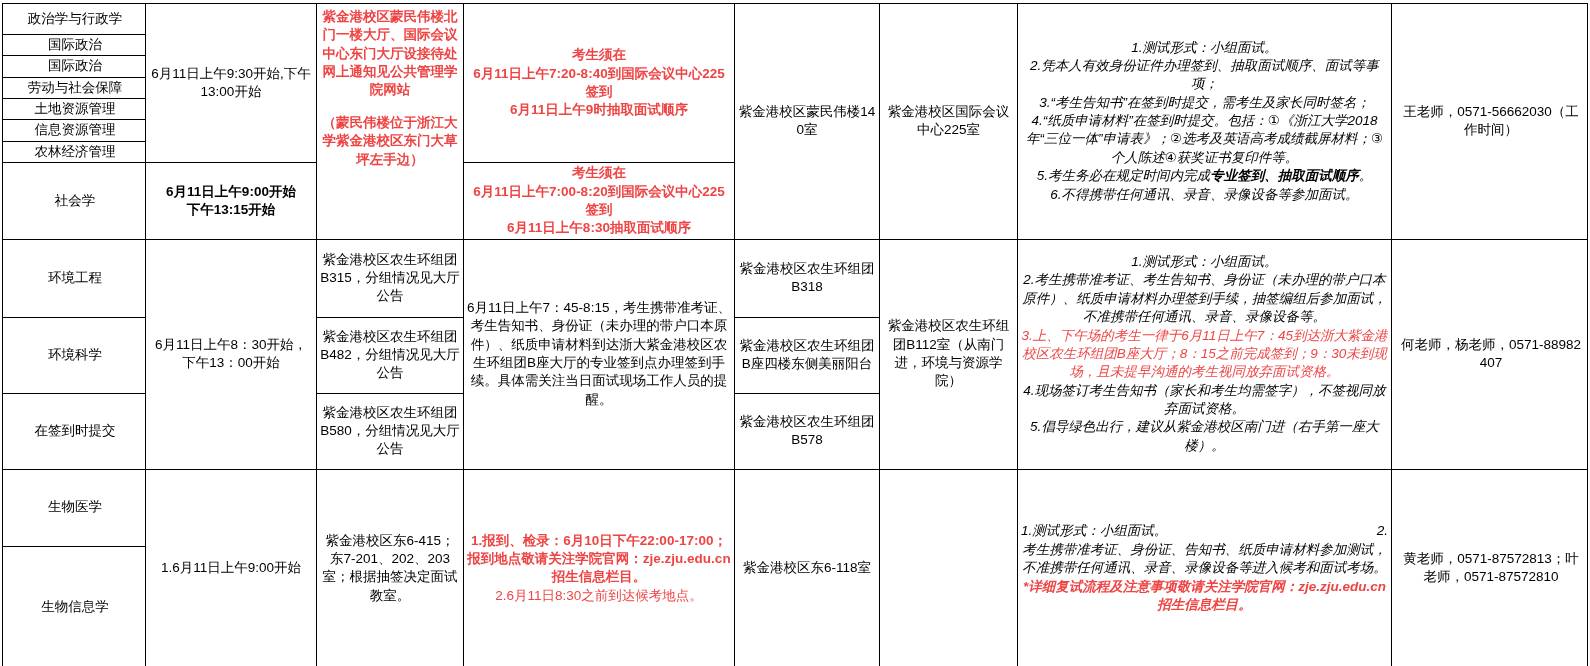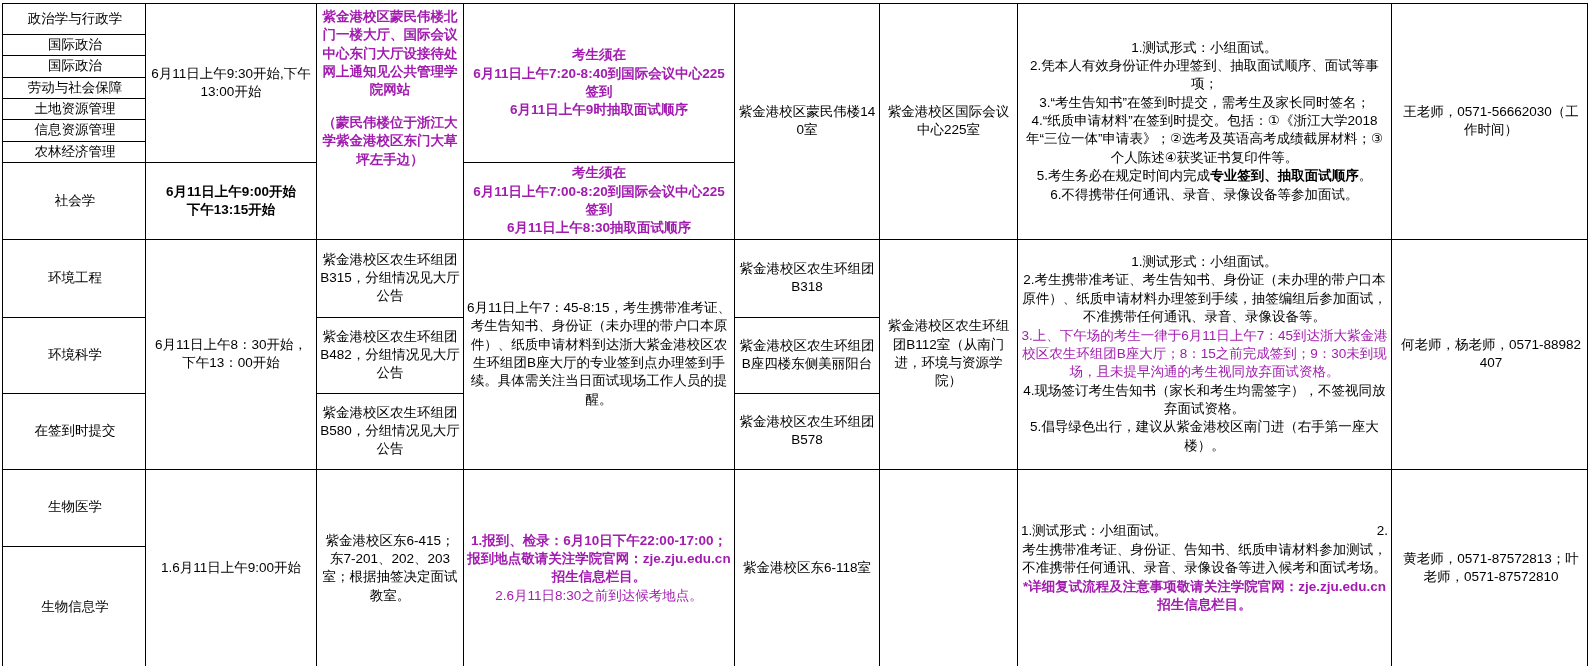--- a/index.html
+++ b/index.html
@@ -2,24 +2,24 @@
 <html><head>
 <meta charset="utf-8">
 <style>
   html,body{margin:0;padding:0;background:#fff;}
   body{width:1590px;height:666px;font-family:"Liberation Sans","DejaVu Sans",sans-serif;color:#000;}
   table{border-collapse:collapse;table-layout:fixed;width:1585px;margin:3px 0 0 2px;
         border:1px solid #000;border-bottom:2px solid #000;}
   td{border:1px solid #000;padding:1px 3px;vertical-align:middle;
      font-size:13.5px;line-height:1.36;overflow:hidden;word-break:break-all;text-align:center;}
   .pre{white-space:pre-line;font-weight:bold;}
-  .red{color:#a21caf;}
+  .red{color:#ef4444;}
   .b{font-weight:bold;}
   .majorcell{padding-left:5px;}
-  .notes div{margin:0;}
+  .notes div{margin:0;font-style:italic;}
   .flexline{display:flex;justify-content:space-between;}
   .contactcell{padding-left:6px;}
 </style>
 </head>
 <body>
 
 <table>
   <colgroup>
     <col style="width:143px">
       <col style="width:171px">

